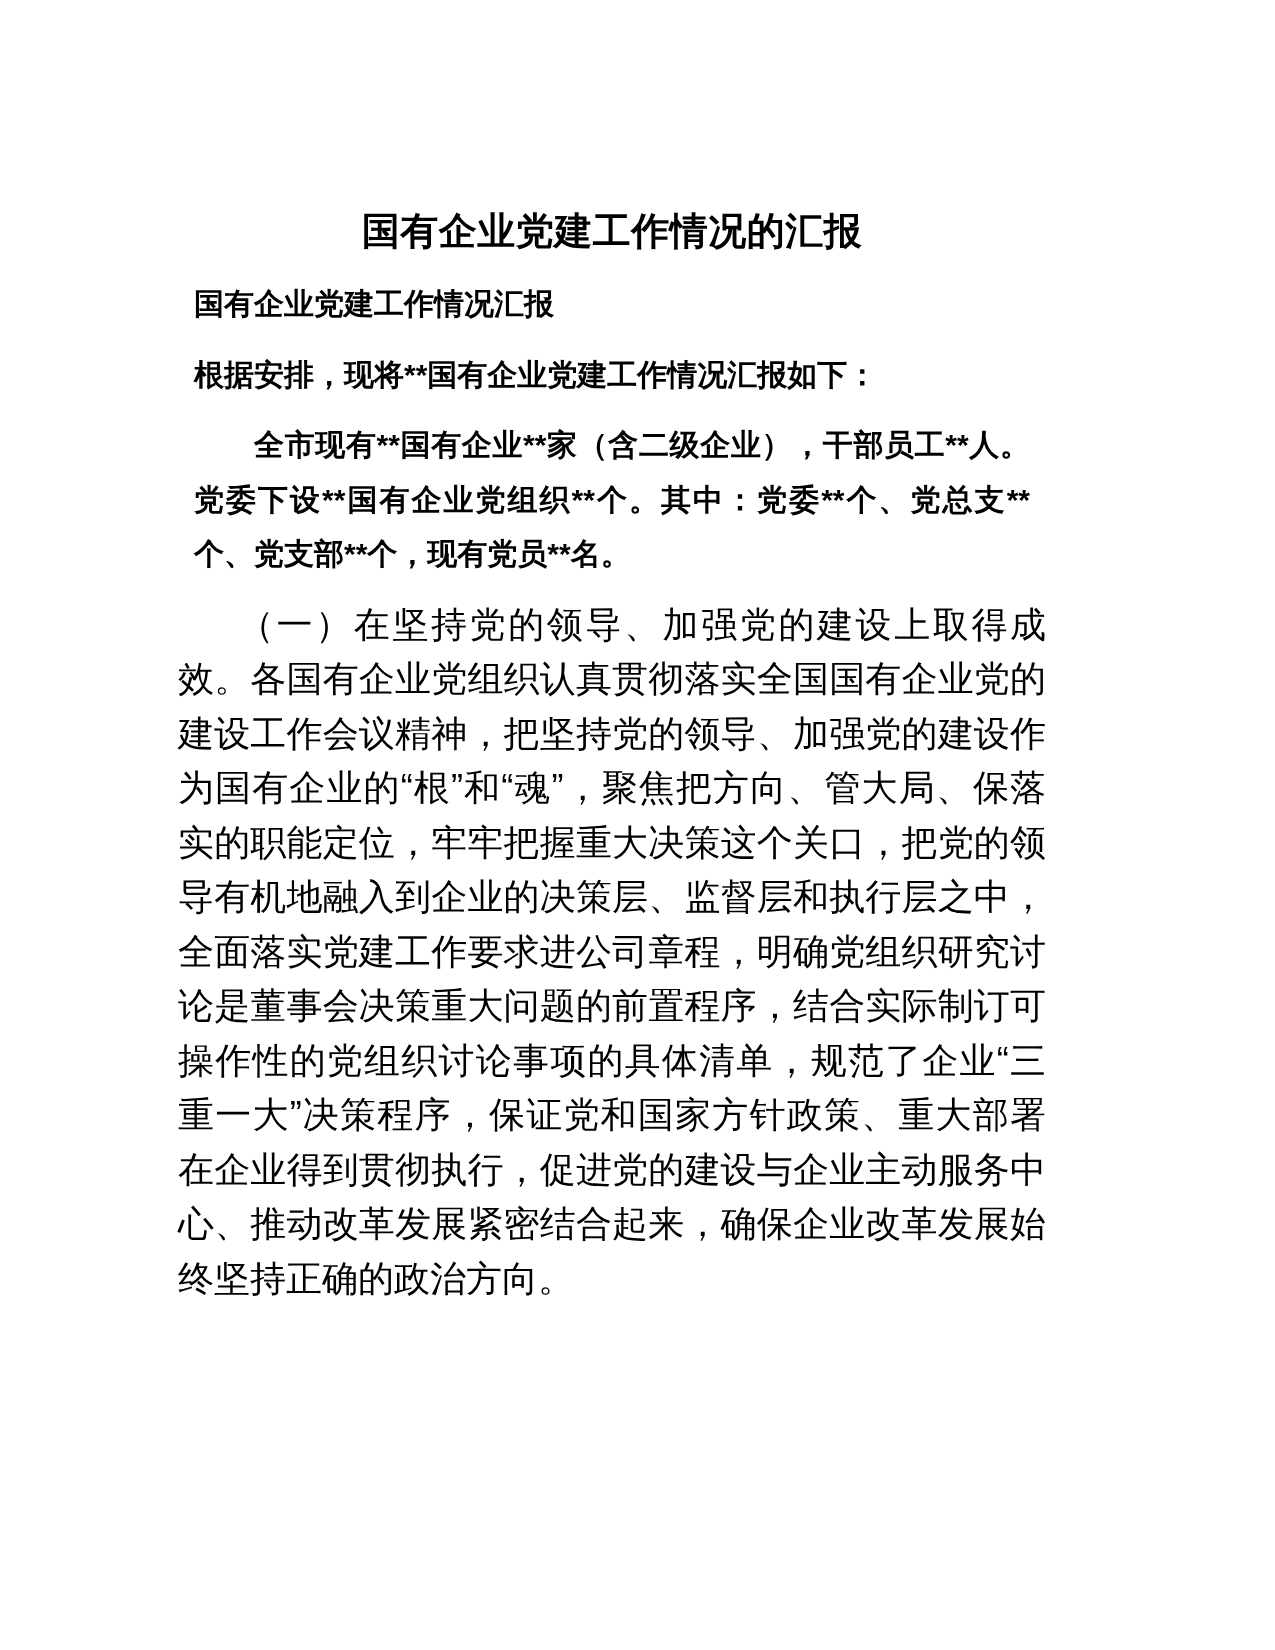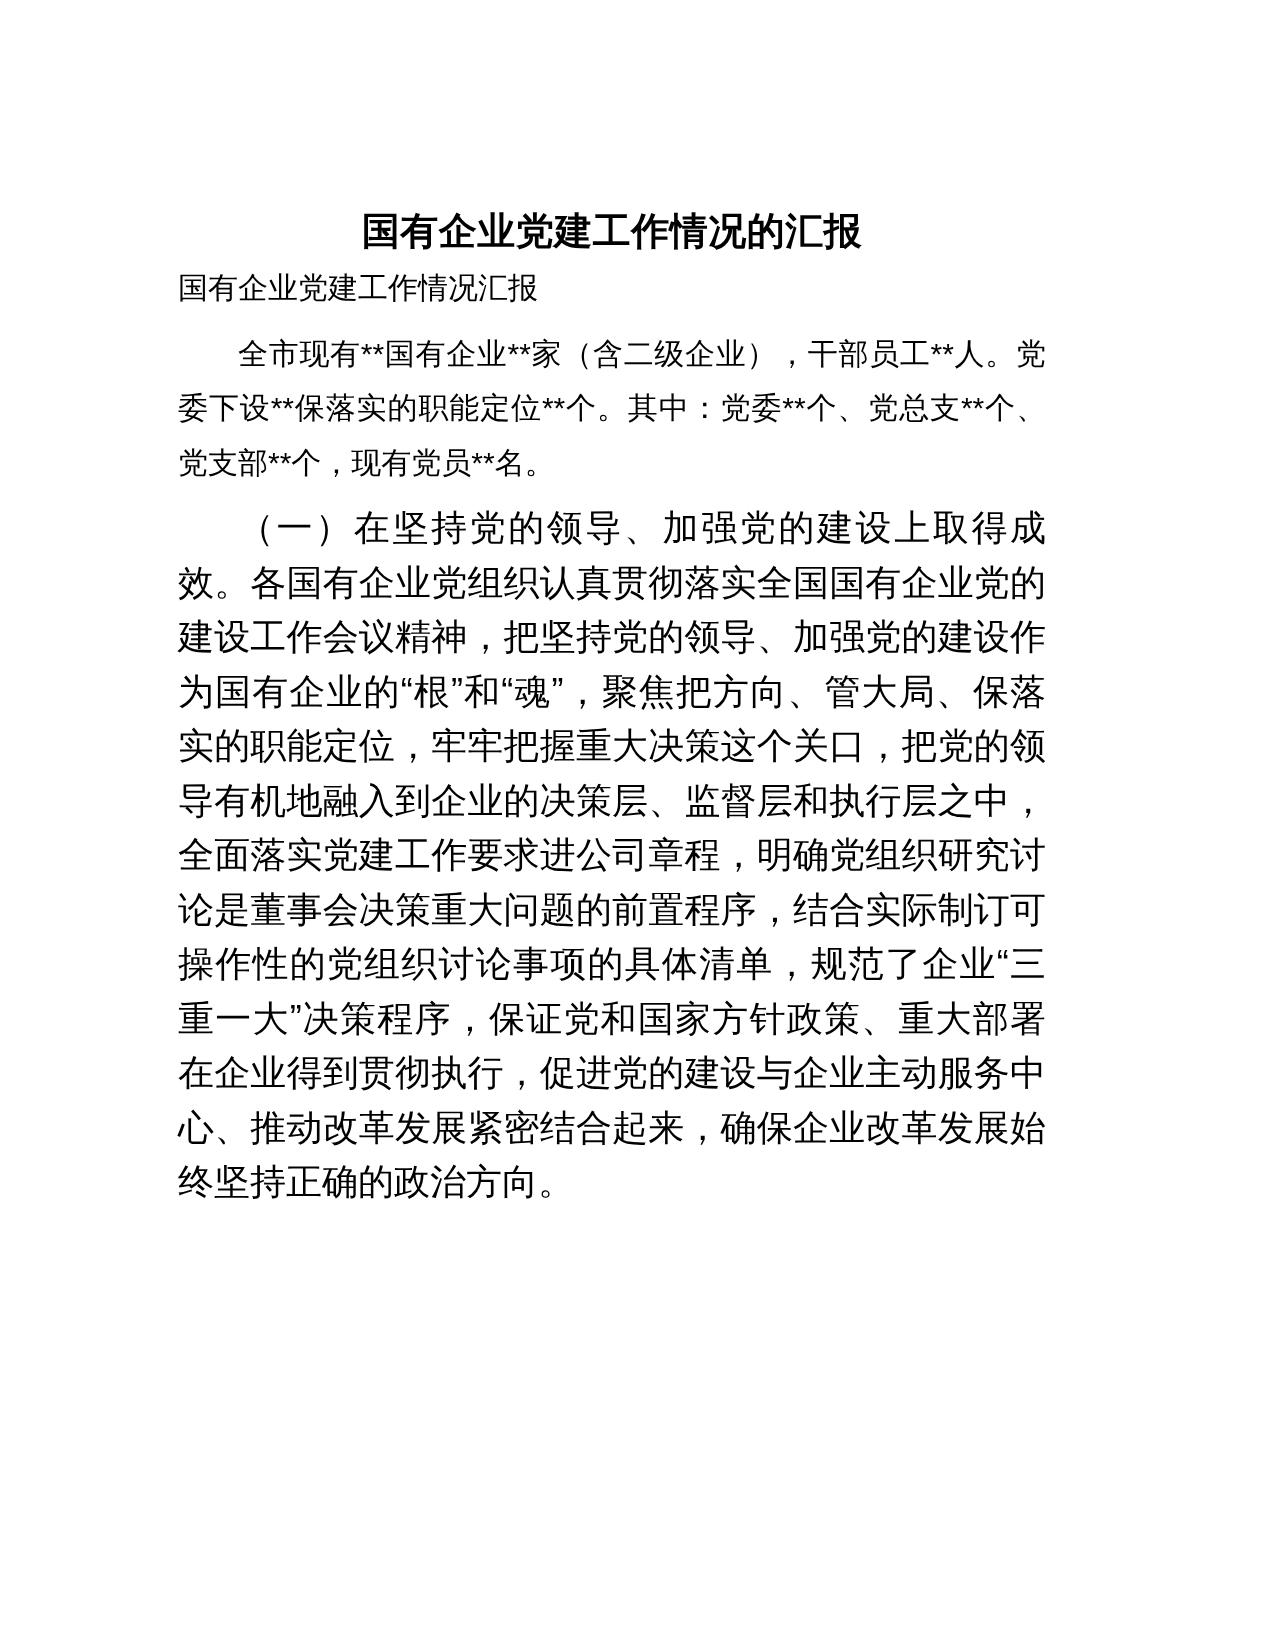--- a/index.html
+++ b/index.html
@@ -34,29 +34,30 @@
     padding: 0;
     text-align: center;
     font-size: 38px;
     font-weight: 700;
     line-height: 1.35;
     letter-spacing: 0.5px;
     padding-top: 206px;
     padding-bottom: 4px;
   }
   p.para {
-    margin: 0;
+    margin: 16px;
     padding: 0;
     font-size: 30px;
     line-height: 54.5px;
     text-align: justify;
     text-justify: inter-character;
     text-align-last: left;
     word-break: break-all;
     letter-spacing: 0;
+    font-weight: bold;
   }
   p.para.indent {
     text-indent: 60px;
   }
   p.para.gap {
     margin-top: 11px;
   }
   
   p.body-block {
     margin: 0;
@@ -74,21 +75,22 @@
 </head>
 <body>
 
 <div class="page">
   <div class="content">
 
     <h1 class="doc-title">国有企业党建工作情况的汇报</h1>
 
     <p class="para">国有企业党建工作情况汇报</p>
 
+    <p class="para gap">根据安排，现将**国有企业党建工作情况汇报如下：</p>
 
 
-    <p class="para gap indent">全市现有**国有企业**家（含二级企业），干部员工**人。党委下设**保落实的职能定位**个。其中：党委**个、党总支**个、党支部**个，现有党员**名。</p>
+    <p class="para gap indent">全市现有**国有企业**家（含二级企业），干部员工**人。党委下设**国有企业党组织**个。其中：党委**个、党总支**个、党支部**个，现有党员**名。</p>
 
 
     <p class="body-block">（一）在坚持党的领导、加强党的建设上取得成效。各国有企业党组织认真贯彻落实全国国有企业党的建设工作会议精神，把坚持党的领导、加强党的建设作为国有企业的“根”和“魂”，聚焦把方向、管大局、保落实的职能定位，牢牢把握重大决策这个关口，把党的领导有机地融入到企业的决策层、监督层和执行层之中，全面落实党建工作要求进公司章程，明确党组织研究讨论是董事会决策重大问题的前置程序，结合实际制订可操作性的党组织讨论事项的具体清单，规范了企业“三重一大”决策程序，保证党和国家方针政策、重大部署在企业得到贯彻执行，促进党的建设与企业主动服务中心、推动改革发展紧密结合起来，确保企业改革发展始终坚持正确的政治方向。</p>
 
   </div>
 </div>
 
 </body></html>

